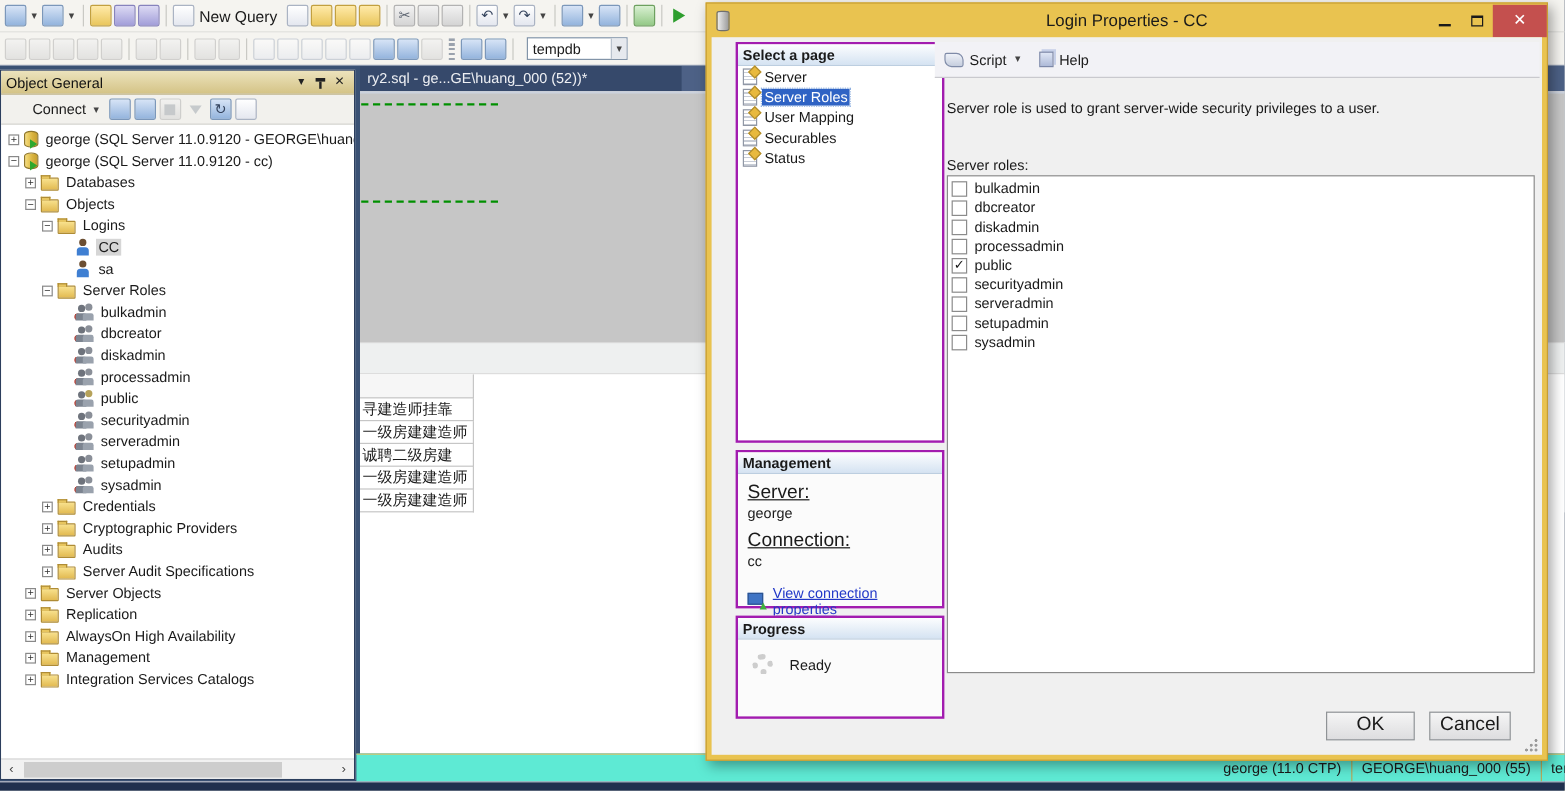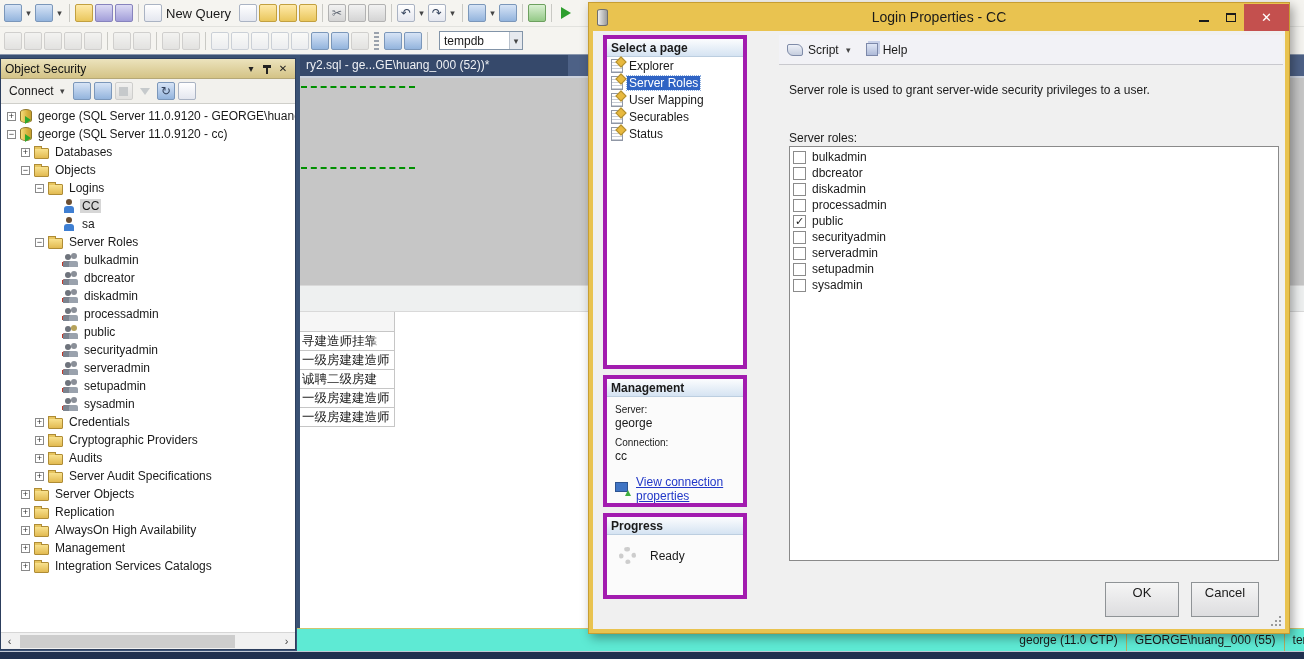--- a/index.html
+++ b/index.html
@@ -29,21 +29,21 @@
   .vdots { width:5px; height:18px; background:repeating-linear-gradient(#9aa2ad 0 2px, transparent 2px 4px); margin:0 3px; }
 
   
   #oe { position:absolute; left:0; top:58px; width:296px; height:592px; background:#fff; border:1px solid #2c3e5d; display:flex; flex-direction:column; }
   #oe-title { height:20px; background:linear-gradient(#ece3bd,#d4c386); display:flex; align-items:center; padding:0 4px; border-bottom:1px solid #b5a878; }
   #oe-title .t { flex:1; font-size:12px; color:#111; }
   #oe-title .wbtn { width:16px; height:14px; display:flex; align-items:center; justify-content:center; font-size:10px; color:#222; }
   .pinshape { position:relative; width:10px; height:10px; }
   .pinshape::before { content:""; position:absolute; left:4px; top:4px; width:2px; height:6px; background:#222; }
   .pinshape::after  { content:""; position:absolute; left:1px; top:1px; width:8px; height:3px; background:#222; }
-  #oe-toolbar { height:25px; background:#f2f1ed; border-bottom:1px solid #cfcfca; display:flex; align-items:center; padding:0 5px; gap:3px; }
+  #oe-toolbar { height:25px; background:#f2f1ed; border-bottom:1px solid #cfcfca; display:flex; align-items:center; padding:0 23px; gap:3px; }
   #oe-toolbar .connect { display:flex; align-items:center; gap:4px; font-size:12px; padding:1px 3px; }
   .funnel { width:0; height:0; border:5px solid transparent; border-top:7px solid #a3a9b0; margin-top:5px; }
   .stopsq { width:9px; height:9px; background:#a3a9b0; }
   #oe-tree { flex:1; overflow:hidden; padding-top:3px; background:#fff; }
   .trw { display:flex; align-items:center; height:18px; padding-left:calc(6px + var(--lvl)*14px); white-space:nowrap; }
   .exp { width:9px; height:9px; border:1px solid #898989; background:#fff; font-size:9px; line-height:7px; text-align:center; color:#333; margin-right:4px; flex:0 0 auto; }
   .exp:empty { visibility:hidden; }
   .tlabel { padding:0 2px; font-size:12px; }
   .tlabel.tsel { background:#d6d6d6; }
   .ticn { margin-right:4px; flex:0 0 auto; }
@@ -87,31 +87,31 @@
   #dlg-title { height:28px; display:flex; align-items:center; position:relative; }
   .dlg-icn { width:11px; height:17px; margin-left:8px; background:linear-gradient(90deg,#ececec,#9c9c9c); border:1px solid #6f6f6f; border-radius:4px/2px; }
   #dlg-title .ttl { position:absolute; left:50%; transform:translateX(-50%); font-size:14px; color:#1a1a1a; }
   #dlg-ctrls { position:absolute; right:0; top:0; height:28px; display:flex; align-items:center; }
   .wc { width:27px; height:26px; display:flex; align-items:center; justify-content:center; }
   .minbar { width:10px; height:2px; background:#1a1a1a; margin-top:7px; }
   .maxbox { width:10px; height:9px; border:1px solid #1a1a1a; border-top-width:2px; }
   #wc-close { width:45px; height:27px; background:#c4504e; color:#fff; display:flex; align-items:center; justify-content:center; font-size:13px; }
   #dlg-content { position:absolute; left:4px; right:4px; top:28px; bottom:4px; background:#f0f0f0; }
 
-  .lsection { position:absolute; left:10px; width:144px; border:4px solid #a21caf; background:#fbfbfb; }
+  .lsection { position:absolute; left:20px; width:174px; border:2px solid #a21caf; background:#fbfbfb; }
   .shead { height:18px; background:linear-gradient(#fcfdfe,#d5e3f2); border-bottom:1px solid #bccee0; font-weight:bold; font-size:12px; padding:2px 0 0 4px; }
   #sec-pages { top:4px; height:334px; background:#fff; }
   .pitem { display:flex; align-items:center; height:17px; padding-left:4px; gap:4px; white-space:nowrap; }
   .icon.page { position:relative; width:12px; height:14px; background:#fff; border:1px solid #9097a5; flex:0 0 auto;
                background-image:repeating-linear-gradient(#fff 0 2px,#c8cdd6 2px 3px); }
   .icon.page::after { content:""; position:absolute; top:-2px; right:-3px; width:6px; height:6px; background:#e8b93e; transform:rotate(45deg); border:1px solid #b08d2e; }
   .plabel { font-size:12px; padding:0 2px; }
   .plabel.sel { background:#2f63c4; color:#fff; outline:1px dotted #8fb0e0; }
   #sec-conn { top:344px; height:132px; }
-  .clabel { font-size:10px; margin:7px 0 0 8px; }
+  .clabel { font-size:16px; margin:7px 0 0 8px;text-decoration:underline; }
   .cvalue { font-size:12px; margin:1px 0 0 8px; }
   #connlink { display:flex; align-items:center; gap:5px; margin:12px 0 0 8px; }
   .icon.net { position:relative; width:16px; height:14px; flex:0 0 auto; }
   .icon.net::before { content:""; position:absolute; left:0; top:0; width:11px; height:8px; background:#3f74c4; border:1px solid #2c5391; }
   .icon.net::after { content:""; position:absolute; right:0; bottom:0; width:0; height:0; border:3px solid transparent; border-bottom:6px solid #3fae3f; }
   #connlink a { font-size:12px; color:#2238c8; text-decoration:underline; }
   #sec-prog { top:482px; height:86px; }
   .progbody { display:flex; align-items:center; gap:14px; padding:12px 0 0 12px; }
   .spinner { width:17px; height:17px; border:5px dotted #cdcdcd; border-radius:50%; }
 
@@ -119,21 +119,21 @@
   #rtoolbar { height:30px; background:#f2f2f6; border-bottom:1px solid #c9c9ce; display:flex; align-items:center; padding-left:8px; gap:5px; }
   .icon.scroll { width:16px; height:12px; background:linear-gradient(#eef1f8,#c6cede); border:1px solid #7f8ba8; border-radius:2px 6px 2px 6px; }
   .icon.help { width:12px; height:13px; background:linear-gradient(#dfe6f5,#aebad8); border:1px solid #7c88a9; box-shadow:2px -2px 0 #c7d0e8; margin-left:8px; }
   #rtoolbar .tl { font-size:12px; }
   #desc { position:absolute; left:10px; top:48px; font-size:12px; }
   #roles-label { position:absolute; left:10px; top:96px; font-size:12px; }
   #rolesbox { position:absolute; left:10px; top:111px; right:4px; height:415px; border:1px solid #8a8a8a; background:#fff; padding:2px 0 0 3px; }
   .ritem { display:flex; align-items:center; height:16px; gap:6px; }
   .cbx { width:13px; height:13px; background:#fff; border:1px solid #8b8b8b; font-weight:bold; font-size:11px; line-height:11px; text-align:center; color:#1a1a1a; flex:0 0 auto; }
   .rlabel { font-size:12px; }
-  .btn { position:absolute; height:35px; background:linear-gradient(#f5f5f5,#dddddf); border:1px solid #8f9396; font-size:13px; text-align:center; line-height:20px; }
+  .btn { position:absolute; height:24px; background:linear-gradient(#f5f5f5,#dddddf); border:1px solid #8f9396; font-size:16px; text-align:center; line-height:20px; }
   #btn-ok { right:106px; bottom:12px; width:74px; }
   #btn-cancel { right:26px; bottom:12px; width:68px; }
   #grip { position:absolute; right:3px; bottom:2px; width:12px; height:12px;
           background:radial-gradient(circle at 2px 10px,#9a9a9a 1px,transparent 1.5px),
                      radial-gradient(circle at 6px 10px,#9a9a9a 1px,transparent 1.5px),
                      radial-gradient(circle at 10px 10px,#9a9a9a 1px,transparent 1.5px),
                      radial-gradient(circle at 6px 6px,#9a9a9a 1px,transparent 1.5px),
                      radial-gradient(circle at 10px 6px,#9a9a9a 1px,transparent 1.5px),
                      radial-gradient(circle at 10px 2px,#9a9a9a 1px,transparent 1.5px); }
 </style>
@@ -206,21 +206,21 @@
         <span class="cval">tempdb</span>
         <span class="cbtn">
             <span class="carr">▾</span>
           </span>
       </div>
     </div>
   </div>
 
   <div id="oe">
     <div id="oe-title">
-      <span class="t">Object Security</span>
+      <span class="t">Object General</span>
       <span class="wbtn">▾</span>
       <span class="wbtn">
           <span class="pinshape"></span>
         </span>
       <span class="wbtn">✕</span>
     </div>
     <div id="oe-toolbar">
       <span class="connect">
         <span>Connect</span>
         <span class="carr">▾</span>
@@ -428,21 +428,21 @@
           </span>
         <span id="wc-close">✕</span>
       </span>
     </div>
     <div id="dlg-content">
 
       <div class="lsection" id="sec-pages">
         <div class="shead">Select a page</div>
         <div class="pitem">
             <span class="icon page"></span>
-            <span class="plabel">Explorer</span>
+            <span class="plabel">Server</span>
           </div>
         <div class="pitem">
             <span class="icon page"></span>
             <span class="plabel sel">Server Roles</span>
           </div>
         <div class="pitem">
             <span class="icon page"></span>
             <span class="plabel">User Mapping</span>
           </div>
         <div class="pitem">

